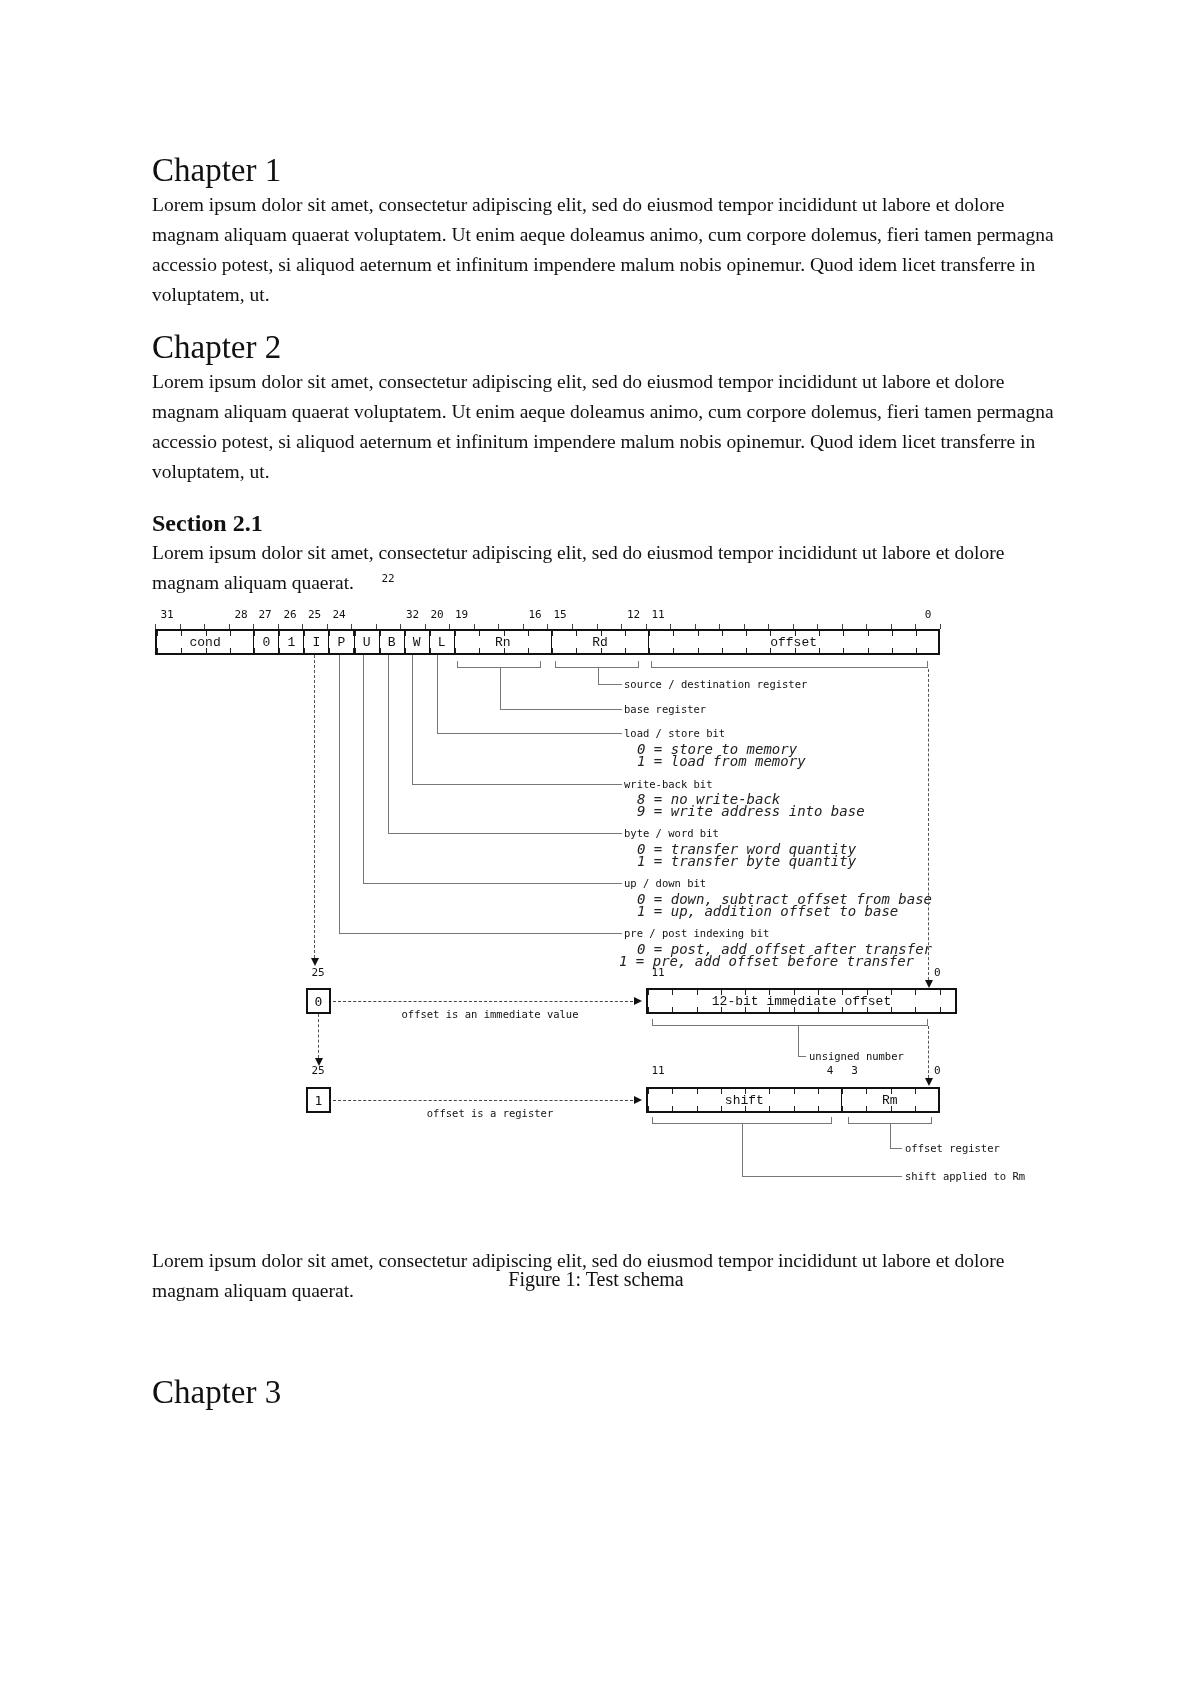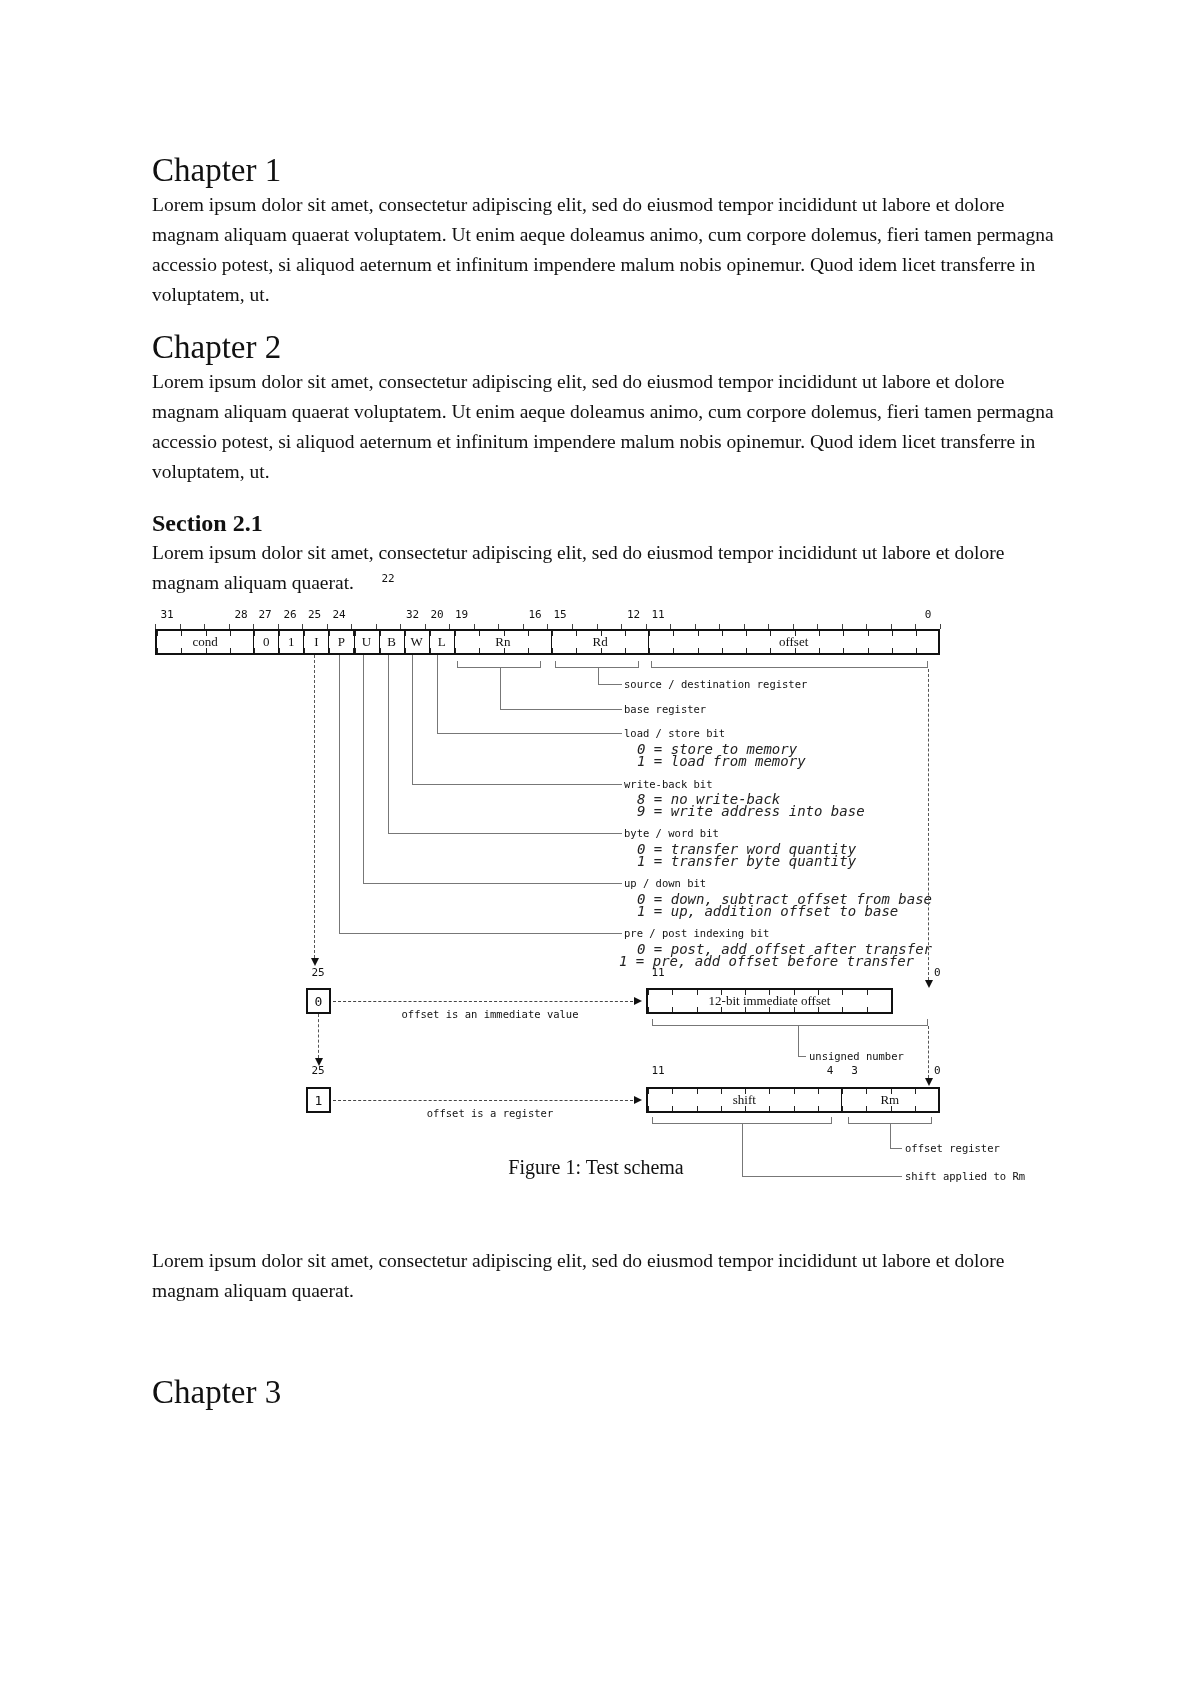--- a/index.html
+++ b/index.html
@@ -14,21 +14,21 @@
               line-height:30px; text-align:left; }
   .caption { position:absolute; left:152px; width:888px; text-align:center; font-size:20px; }
   .bn  { position:absolute; font-family:"DejaVu Sans Mono", monospace; font-size:11px;
          transform:translateX(-50%); white-space:nowrap; color:#111; }
   .bn0 { position:absolute; font-family:"DejaVu Sans Mono", monospace; font-size:11px;
          white-space:nowrap; color:#111; }
   .ticks { position:absolute; height:5px;
            background-image:repeating-linear-gradient(to right,#444 0 1px,transparent 1px 24.53px); }
   .reg { position:absolute; display:flex; height:26px; border:2px solid #111; background:#fff; }
   .cell { position:relative; display:flex; align-items:center; justify-content:center;
-          font-family:Liberation Serif, serif; font-size:13px; color:#111;
+          font-family:Liberation Mono, monospace; font-size:13px; color:#111;
           background-image:repeating-linear-gradient(to right,#222 0 1px,transparent 1px 24.3px),
                            repeating-linear-gradient(to right,#222 0 1px,transparent 1px 24.3px);
           background-size:100% 5px,100% 5px; background-position:left top,left bottom;
           background-repeat:no-repeat,no-repeat; }
   .cell.bl { border-left:1px solid #111; }
   .bracket { position:absolute; height:7px; border-left:1px solid #777;
              border-right:1px solid #777; border-bottom:1px solid #777; }
   .vl { position:absolute; width:1px; background:#777; }
   .hl { position:absolute; height:1px; background:#777; }
   .vd { position:absolute; width:0; border-left:1px dashed #555; }
@@ -142,21 +142,21 @@
 
     <span class="bn" style="left:318px;top:966px">25</span>
     <span class="bn" style="left:658px;top:966px">11</span>
     <span class="bn0" style="left:934px;top:966px">0</span>
 
     <div class="flagbox" style="left:306px;top:988px">0</div>
     <div class="hd" style="left:333px;top:1001px;width:300px"></div>
     <div class="ar" style="left:634px;top:997px"></div>
     <span class="arrlbl" style="left:380px;top:1008px">offset is an immediate value</span>
 
-    <div class="reg" style="left:646px;top:988px;width:247px">
+    <div class="reg" style="left:646px;top:988px;width:311px">
       <div class="cell" style="flex:12">12-bit immediate offset</div>
     </div>
 
     <div class="bracket" style="left:652px;top:1019px;width:276px"></div>
     <div class="vl" style="left:798px;top:1026px;height:30px"></div>
     <div class="hl" style="left:798px;top:1056px;width:8px"></div>
     <span class="lab" style="left:809px;top:1050px">unsigned number</span>
 
     <div class="vd" style="left:318px;top:1014px;height:44px"></div>
     <div class="ad" style="left:314.5px;top:1058px"></div>
@@ -185,19 +185,19 @@
     <div class="vl" style="left:890px;top:1124px;height:24px"></div>
     <div class="hl" style="left:890px;top:1148px;width:12px"></div>
     <span class="lab" style="left:905px;top:1142px">offset register</span>
 
     <div class="vl" style="left:742px;top:1124px;height:52px"></div>
     <div class="hl" style="left:742px;top:1176px;width:160px"></div>
     <span class="lab" style="left:905px;top:1170px">shift applied to Rm</span>
 
   </div>
 
-  <p class="caption" style="top:1156px">Figure 1: Test schema</p>
+  <p class="caption" style="top:1268px">Figure 1: Test schema</p>
 
   <p class="bodytext" style="top:1246px">Lorem ipsum dolor sit amet, consectetur adipiscing elit, sed do eiusmod tempor incididunt ut labore et dolore magnam aliquam quaerat.</p>
 
   <h1 class="chapter" style="top:1374px">Chapter 3</h1>
 
 </div>
 
 </body></html>

